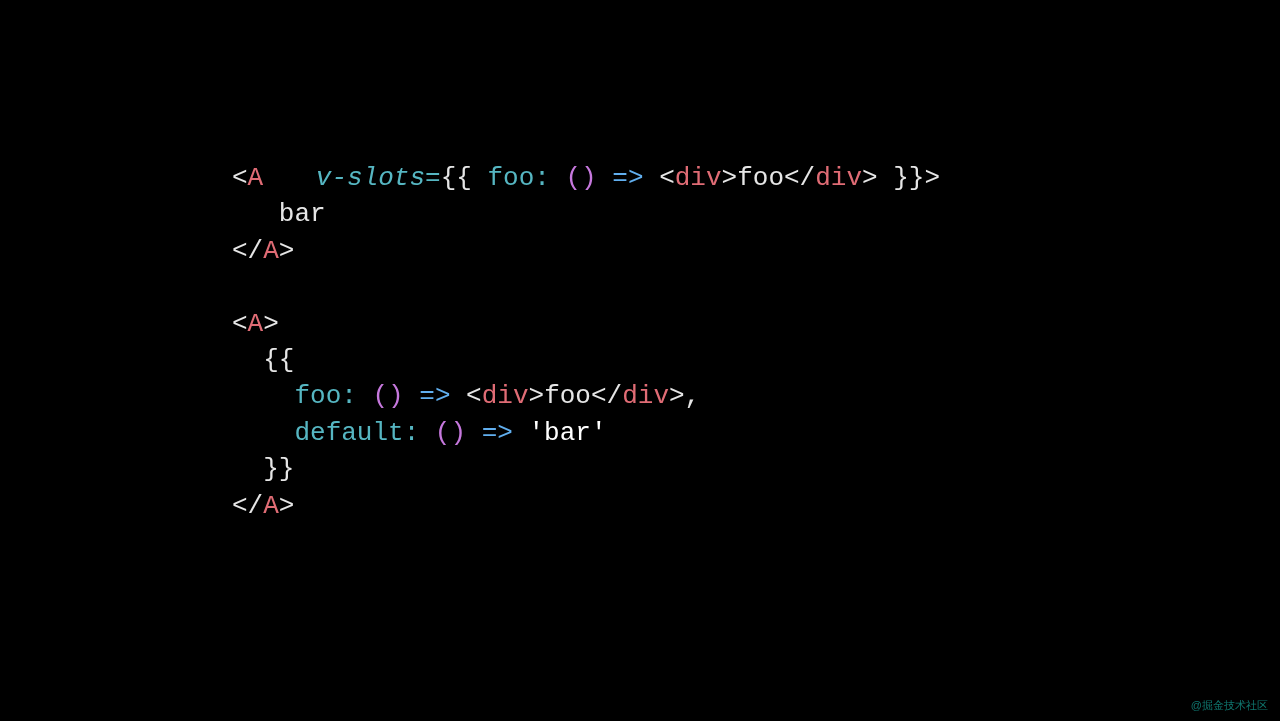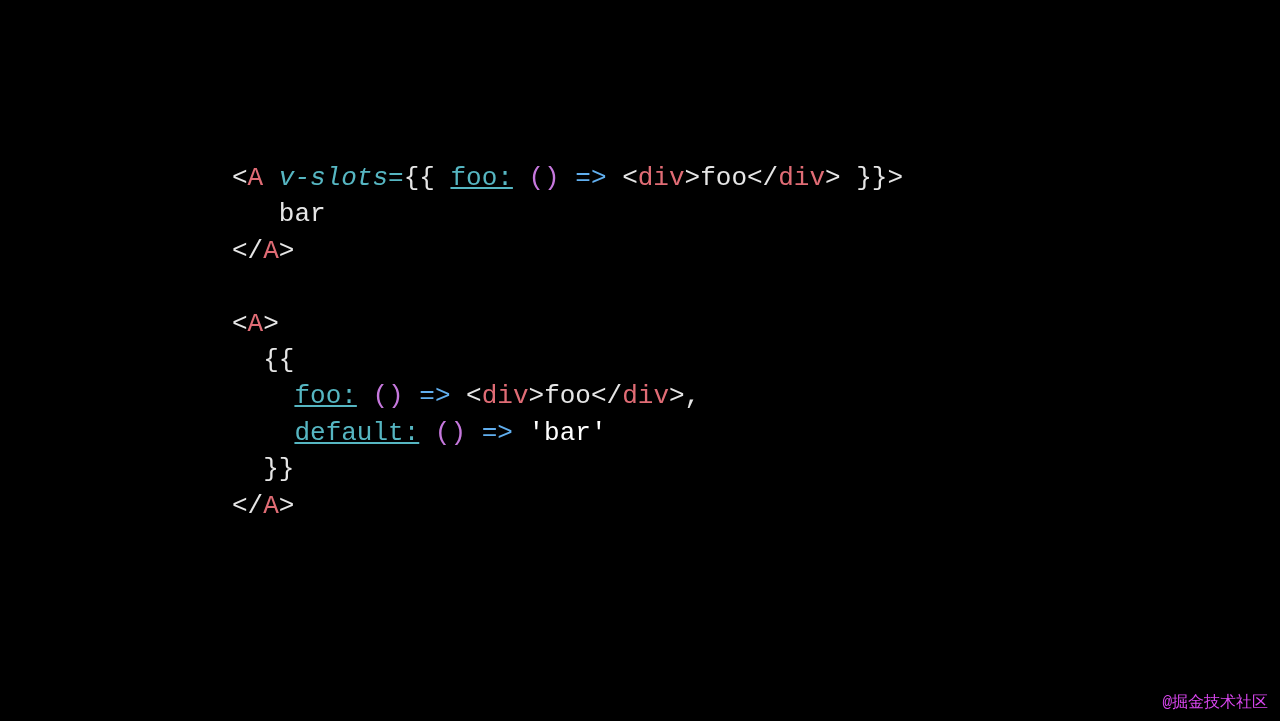--- a/index.html
+++ b/index.html
@@ -23,29 +23,29 @@
     font-size: 26px;
     line-height: 1.4;
     white-space: pre;
     color: #e6e6e6;
     font-weight: 500;
   }
   .watermark {
     position: absolute;
     right: 12px;
     bottom: 8px;
-    font-size: 16px;
-    color: #d946ef;
-    font-family: Liberation Mono, monospace;
+    font-size: 11px;
+    color: #0f766e;
+    font-family: Liberation Sans, sans-serif;
   }
   
   .c-punc   { color: #e6e6e6; }   
   .c-tag    { color: #e06c75; }   
-  .c-attr   { color: #56b6c2; }   
-  .c-key    { color: #56b6c2; text-decoration: underline; }   
+  .c-attr   { color: #56b6c2; margin-left: 37px; }   
+  .c-key    { color: #56b6c2; }   
   .c-paren  { color: #c678dd; }   
   .c-arrow  { color: #61afef; }   
   .c-str    { color: #ffffff; }   
   .italic   { font-style: italic; }
 </style>
 </head>
 <body>
 
 <div class="stage">
 

